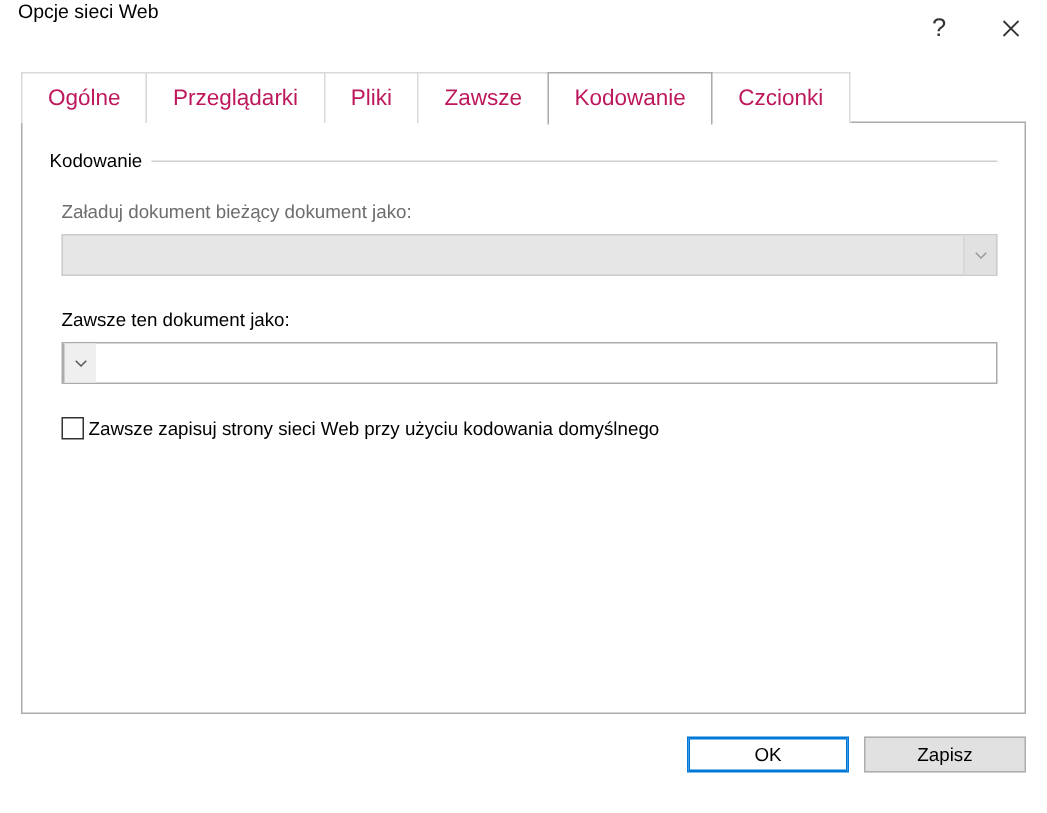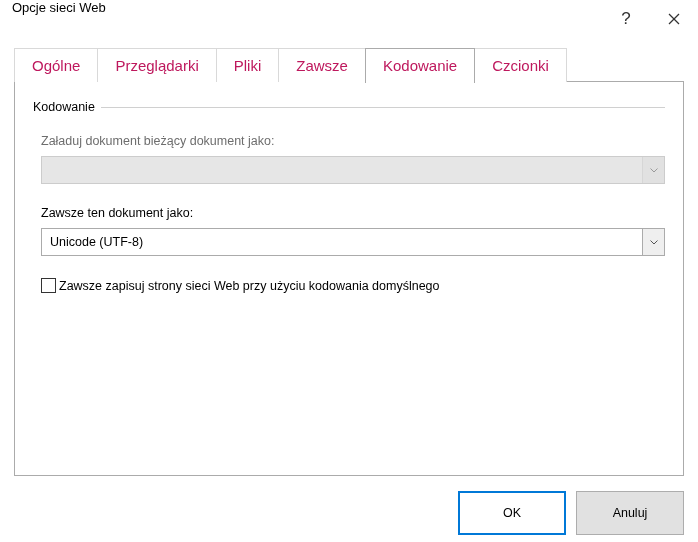--- a/index.html
+++ b/index.html
@@ -153,21 +153,21 @@
 }
 
 .footer {
   display: flex;
   justify-content: flex-end;
   gap: 10px;
   padding: 14px 14px 0 0;
 }
 .btn {
   width: 108px;
-  height: 44px;
+  height: 24px;
   border: 1px solid #adadad;
   background: #e1e1e1;
   font-size: 12.5px;
   color: #000;
   display: flex;
   align-items: center;
   justify-content: center;
   cursor: pointer;
 }
 .btn.primary {
@@ -214,31 +214,30 @@
       <div class="select-value"></div>
       <div class="select-arrow">
         <svg viewBox="0 0 8 5">
           <path d="M0.5 0.5 L4 4 L7.5 0.5" fill="none" stroke="#999" stroke-width="1"></path>
         </svg>
       </div>
     </div>
 
     <div class="field-label enabled">Zawsze ten dokument jako:</div>
     <div class="select">
-      <div class="select-value">Unicode (UTF-8)</div>
       <div class="select-arrow">
         <svg viewBox="0 0 8 5">
           <path d="M0.5 0.5 L4 4 L7.5 0.5" fill="none" stroke="#555" stroke-width="1"></path>
         </svg>
       </div>
     </div>
 
     <div class="checkbox-row">
       <div class="checkbox"></div>
       <span class="checkbox-label">Zawsze zapisuj strony sieci Web przy użyciu kodowania domyślnego</span>
     </div>
   </div>
 </div>
 
 <div class="footer">
   <div class="btn primary">OK</div>
-  <div class="btn">Anuluj</div>
+  <div class="btn">Zapisz</div>
 </div>
 
 </body></html>

